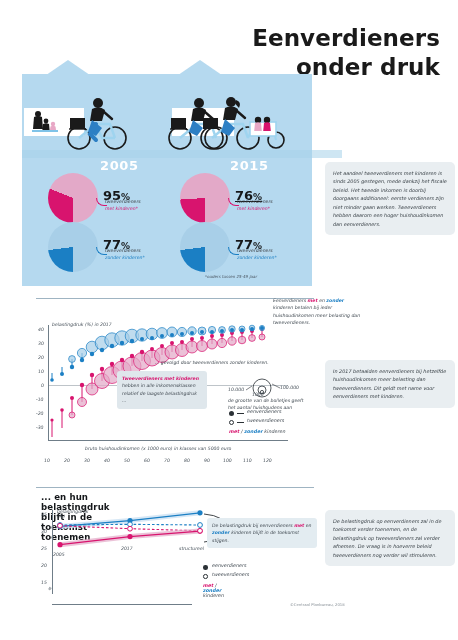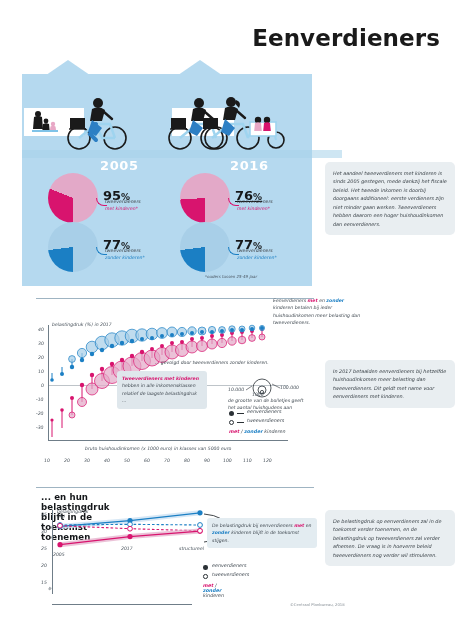--- a/index.html
+++ b/index.html
@@ -63,20 +63,21 @@
   .credit{position:absolute;font-size:3.8px;color:#8a9299;}
   svg{display:block;overflow:visible;}
 </style>
 </head>
 <body>
 
 <div class="root">
 
   <div class="title">
     <div>Eenverdieners</div>
+    <div>onder druk</div>
   </div>
 
   <div>
     <div class="roof-a"></div>
     <div class="roof-b"></div>
     <div class="house-bg"></div>
 
     <div class="win" style="left:24px;top:108px;width:60px;height:28px;"></div>
     <div class="win" style="left:172px;top:108px;width:62px;height:28px;"></div>
 
@@ -139,21 +140,21 @@
         <circle cx="236" cy="46" r="3.2" fill="#1a1a1a"></circle>
           <path d="M233 49 q3 -1.6 6 0 l.8 8 h-7.6 z" fill="#e8a8c6"></path>
         <circle cx="245" cy="46" r="3.2" fill="#1a1a1a"></circle>
           <path d="M242 49 q3 -1.6 6 0 l.8 8 h-7.6 z" fill="#d8146e"></path>
       </g>
     </svg>
 
     <div class="ground" style="top:150px;left:22px;width:320px;height:8px;background:#a6d1ea;opacity:.55;"></div>
 
     <div class="year" style="left:100px;top:158px;">2005</div>
-    <div class="year" style="left:230px;top:158px;">2016</div>
+    <div class="year" style="left:230px;top:158px;">2015</div>
 
     <div class="pie" style="left:48px;top:173px;width:50px;height:50px;
          background:conic-gradient(from 0deg,#d8146e 0 111.6deg,#e3a9c8 111.6deg 360deg);
          transform:rotate(180deg);"></div>
     <div class="pct" style="left:103px;top:188px;">
       <span>95</span><span class="sm">%</span>
     </div>
     <div class="leader" style="left:96px;top:198px;width:10px;height:7px;"></div>
     <div class="pielab" style="left:105px;top:199px;">
       <div>tweeverdieners</div>

